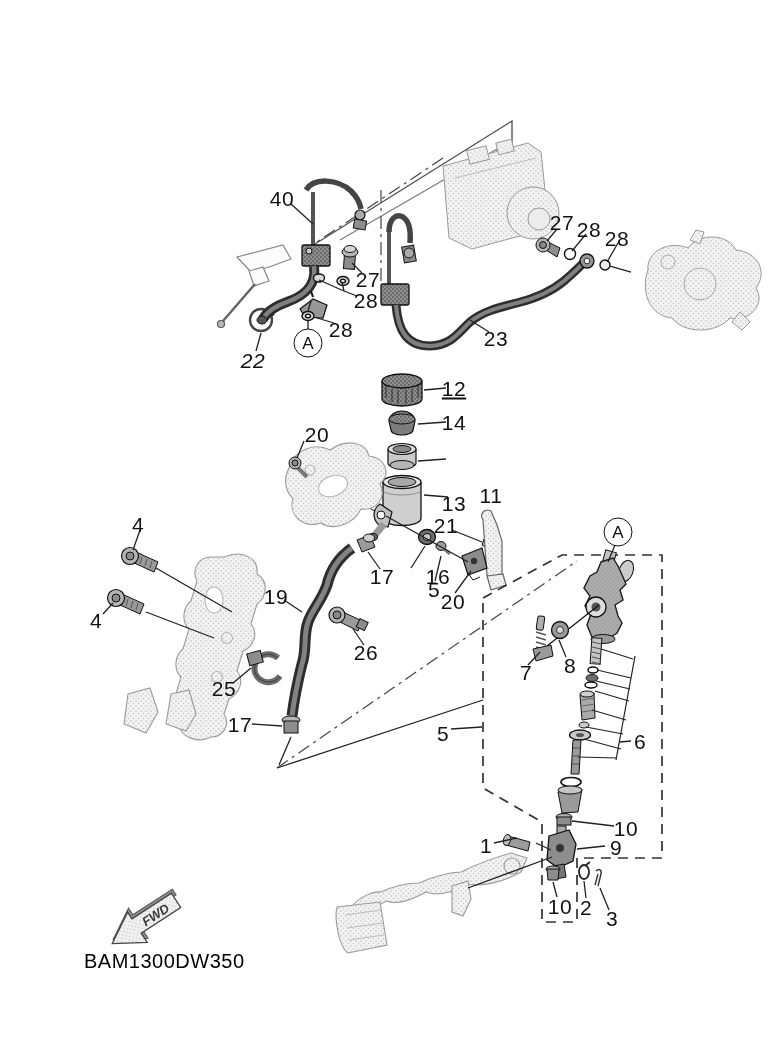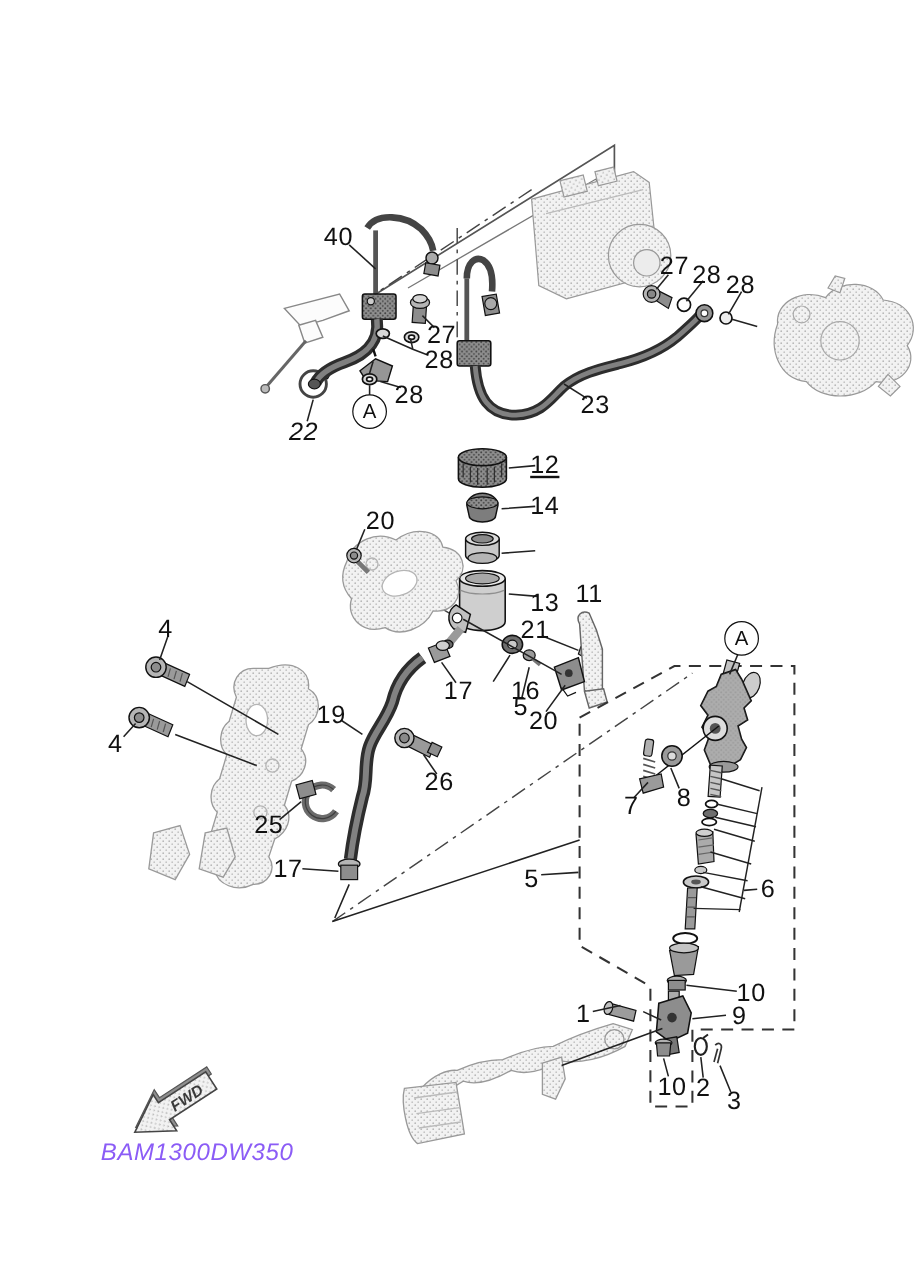--- a/index.html
+++ b/index.html
@@ -14,21 +14,21 @@
     letter-spacing:.5px;
   }
   .marker{
     position:absolute;transform:translate(-50%,-50%);
     width:27px;height:27px;border:1.7px solid #111;border-radius:50%;
     background:#fff;display:flex;align-items:center;justify-content:center;
     font-size:17px;color:#111;
   }
   .code{
     position:absolute;left:84px;top:950px;
-    font-size:20px;color:#8b5cf6;letter-spacing:.5px;font-style:italic;
+    font-size:20px;color:#000000;letter-spacing:.5px;
   }
 </style>
 </head>
 <body>
 
 <div class="stage">
 
 <svg width="770" height="1064" viewBox="0 0 770 1064">
   <defs>
     <pattern id="patRef" width="5" height="5" patternUnits="userSpaceOnUse">

